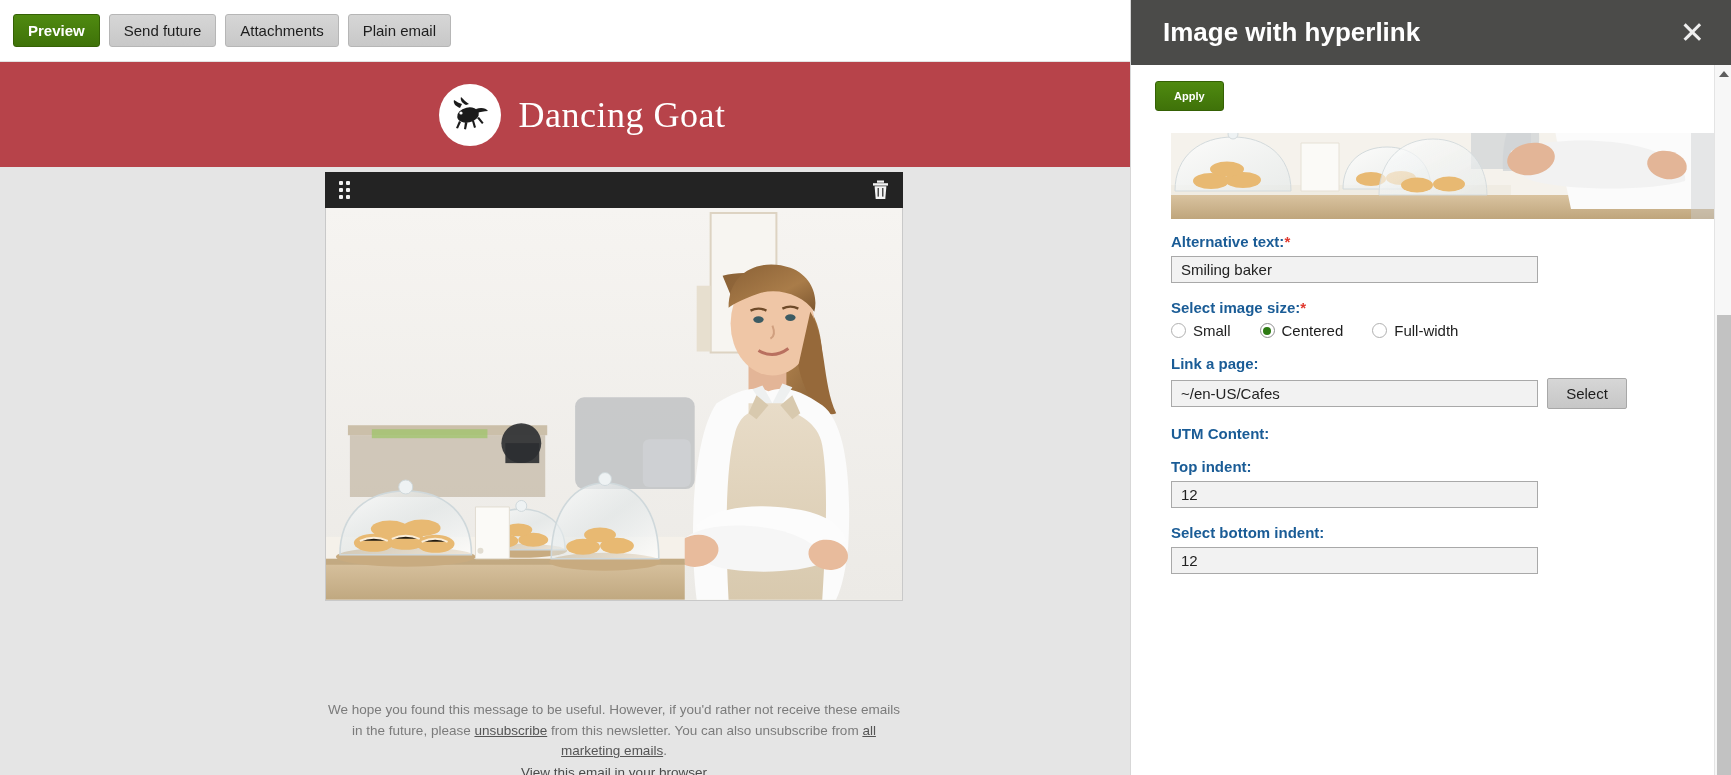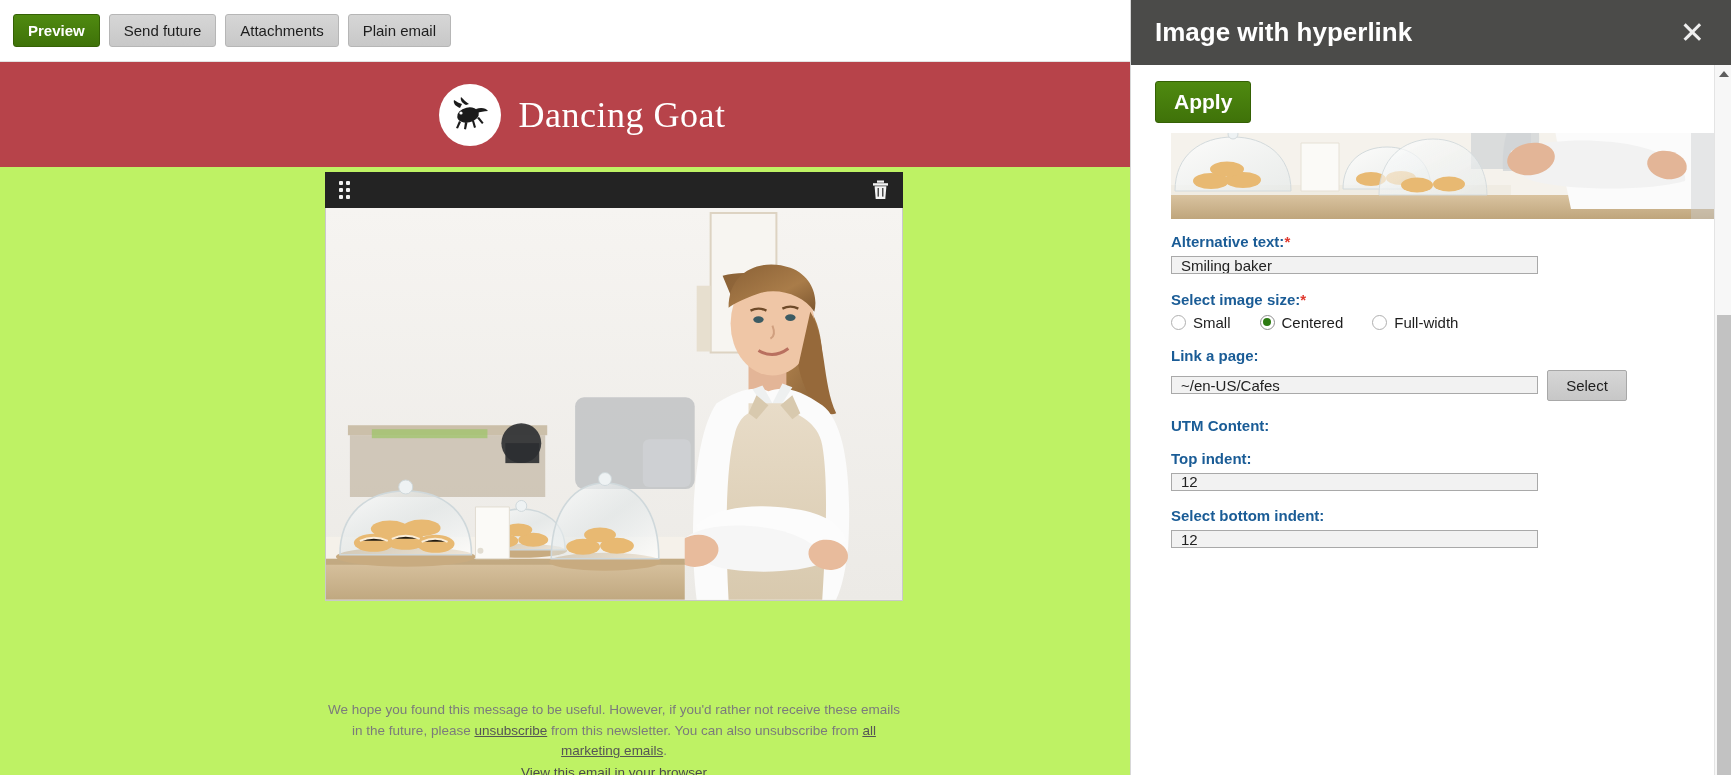--- a/index.html
+++ b/index.html
@@ -15,21 +15,21 @@
     overflow: hidden;
     background: #ffffff;
   }
 
   
   #email-area {
     position: absolute;
     left: 0; top: 0;
     width: 1130px;
     height: 775px;
-    background: #bef264;
+    background: #e5e5e5;
     overflow: hidden;
   }
 
   
   #email-toolbar {
     position: absolute;
     left: 0; top: 0;
     width: 1130px;
     height: 62px;
     background: #ffffff;
@@ -173,21 +173,21 @@
     background: #ffffff;
     border-left: 1px solid #d7d7d7;
     box-sizing: border-box;
   }
   #panel-header {
     height: 65px;
     background: #4b4b49;
     display: flex;
     align-items: center;
     justify-content: space-between;
-    padding: 0 22px 0 24px;
+    padding: 0 22px 0 32px;
     box-sizing: border-box;
   }
   #panel-title {
     color: #ffffff;
     font-size: 26px;
     font-weight: bold;
     font-family: "Liberation Sans", sans-serif;
   }
   #panel-close {
     color: #efefef;
@@ -206,21 +206,21 @@
   }
   #apply-row {
     padding: 16px 0 15px 24px;
   }
   #apply-btn {
     background: linear-gradient(to bottom, #4f8a10 0%, #3f7209 100%);
     border: 1px solid #356105;
     border-radius: 3px;
     color: #ffffff;
     font-weight: bold;
-    font-size: 21px;
+    font-size: 11px;
     padding: 8px 18px;
     cursor: pointer;
     font-family: "Liberation Sans", sans-serif;
   }
   #form-scroll {
     position: absolute;
     top: 68px; left: 16px;
     width: 584px;
     height: 642px;
     overflow: hidden;
@@ -239,21 +239,21 @@
   .field-label {
     color: #1a5c96;
     font-size: 15px;
     font-weight: bold;
     margin-bottom: 6px;
     font-family: "Liberation Sans", sans-serif;
   }
   .field-label .req { color: #e0392e; font-weight: bold; }
   .txtbox {
     width: 367px;
-    height: 18px;
+    height: 27px;
     border: 1px solid #a9a9a9;
     box-sizing: border-box;
     background: #f2f2f2;
     color: #222222;
     font-size: 15px;
     padding: 0 9px;
     font-family: "Liberation Sans", sans-serif;
     outline: none;
   }
   .field { margin-bottom: 16px; }

